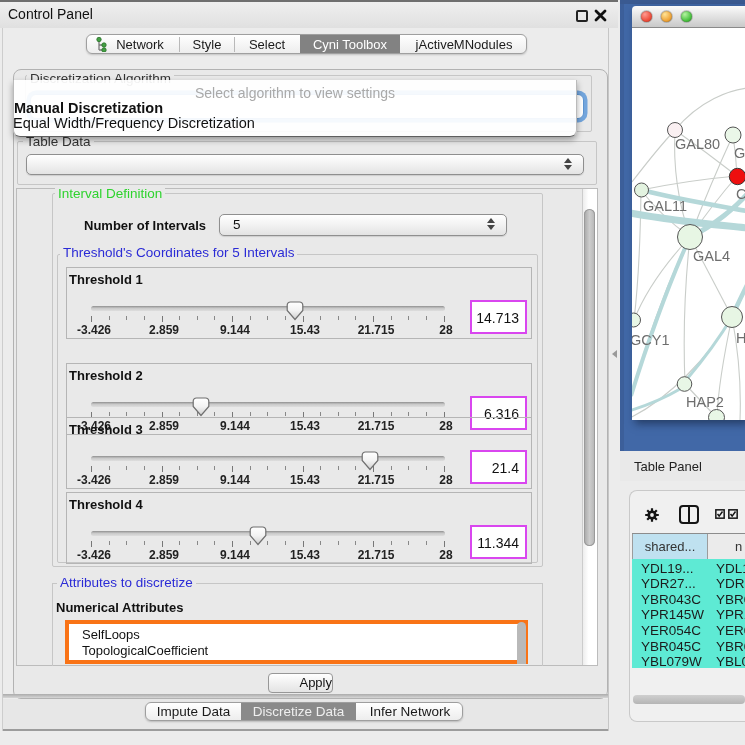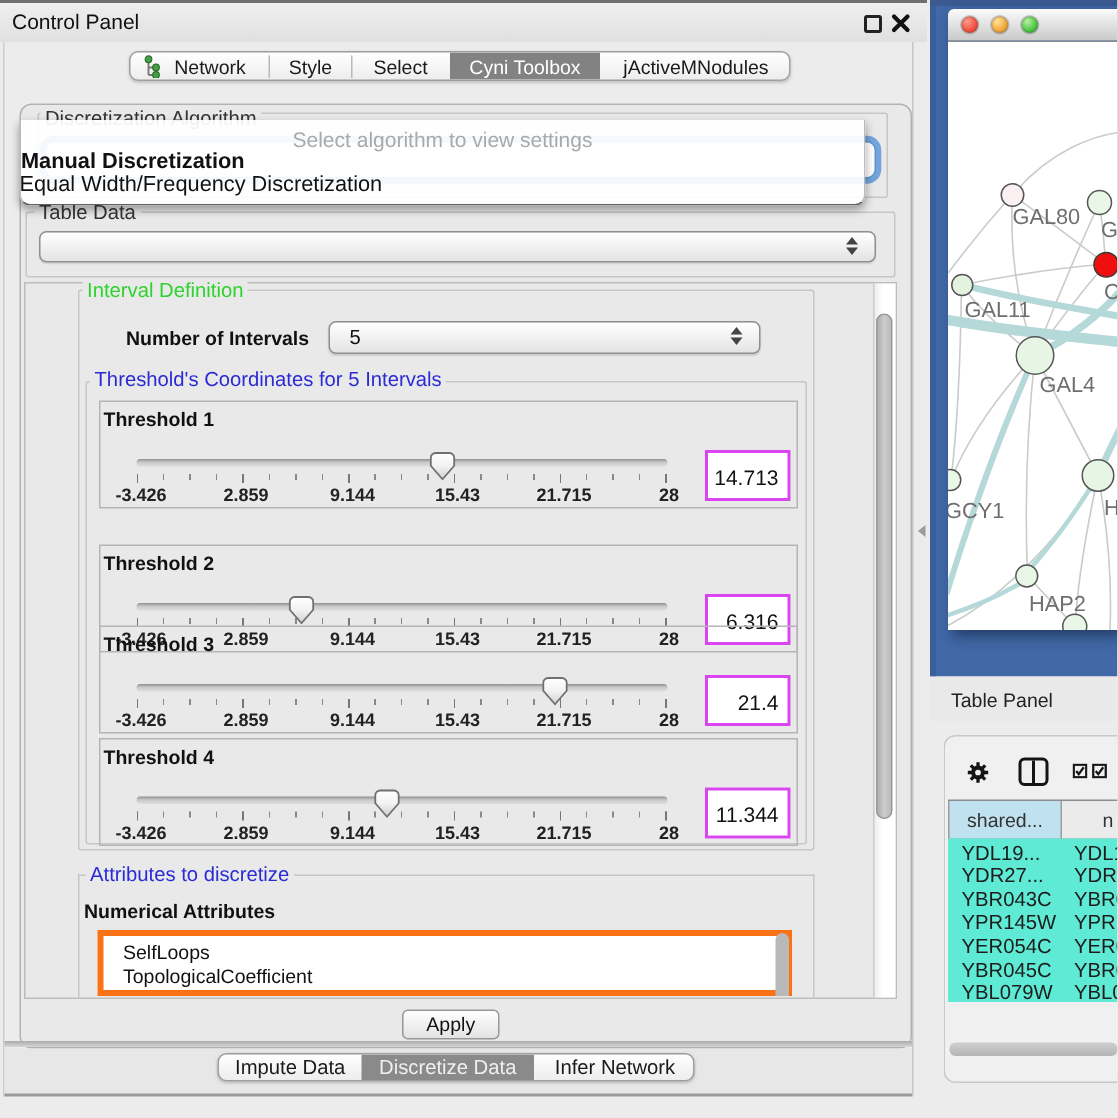--- a/index.html
+++ b/index.html
@@ -188,21 +188,21 @@
 <div class="abs" style="left:52px;top:583px;width:491px;height:83px;border:1px solid #c6c6c6;border-bottom:none;"></div>
 <div class="grplabel" style="left:57px;top:576px;color:#2b2bd6;">Attributes to discretize</div>
 <div class="abs" style="left:56px;top:600px;font-size:13px;font-weight:bold;color:#111;">Numerical Attributes</div>
 <div class="abs" style="left:65px;top:620px;width:463px;height:44px;background:#fff;border:4px solid #f97316;overflow:hidden;">
   <div class="abs" style="left:13px;top:3px;font-size:13px;color:#111;">SelfLoops</div>
   <div class="abs" style="left:13px;top:19px;font-size:13px;color:#111;">TopologicalCoefficient</div>
   <div class="abs" style="left:13px;top:35px;font-size:13px;color:#111;">BetweennessCentrality</div>
 </div>
 <div class="abs" style="left:517px;top:622px;width:9px;height:42px;border-radius:5px 5px 0 0;background:#b9b9b9;"></div>
 
-<div class="abs" style="left:268px;top:673px;width:65px;height:20px;border:1px solid #979797;border-radius:4px;background:linear-gradient(180deg,#ffffff,#e3e3e3);font-size:13px;text-align:center;line-height:18px;color:#111;">Apply</div>
+<div class="abs" style="left:268px;top:673px;width:65px;height:20px;border:1px solid #979797;border-radius:4px;background:linear-gradient(180deg,#ffffff,#e3e3e3);font-size:13px;text-align:right;line-height:18px;color:#111;">Apply</div>
 
 <div class="abs" style="left:3px;top:699px;width:605px;height:30px;background:#e7e7e7;"></div>
 <div class="abs" style="left:3px;top:694px;width:605px;height:4px;background:linear-gradient(180deg,#ababab,#d6d6d6);"></div>
 <div class="abs" style="left:3px;top:729px;width:605px;height:2px;background:#9c9c9c;"></div>
 <div class="abs" style="left:145px;top:702px;width:318px;height:19px;border:1px solid #9e9e9e;border-radius:6px;background:linear-gradient(180deg,#ffffff,#ededed);box-shadow:0 1px 2px rgba(0,0,0,0.2);overflow:hidden;">
   <div class="toptab" style="left:0;width:95px;line-height:18px;font-size:13.5px;">Impute Data</div>
   <div class="toptab" style="left:95px;width:115px;line-height:18px;font-size:13.5px;background:#8a8a8a;color:#efefef;">Discretize Data</div>
   <div class="toptab" style="left:210px;width:108px;line-height:18px;font-size:13.5px;">Infer Network</div>
 </div>
 

